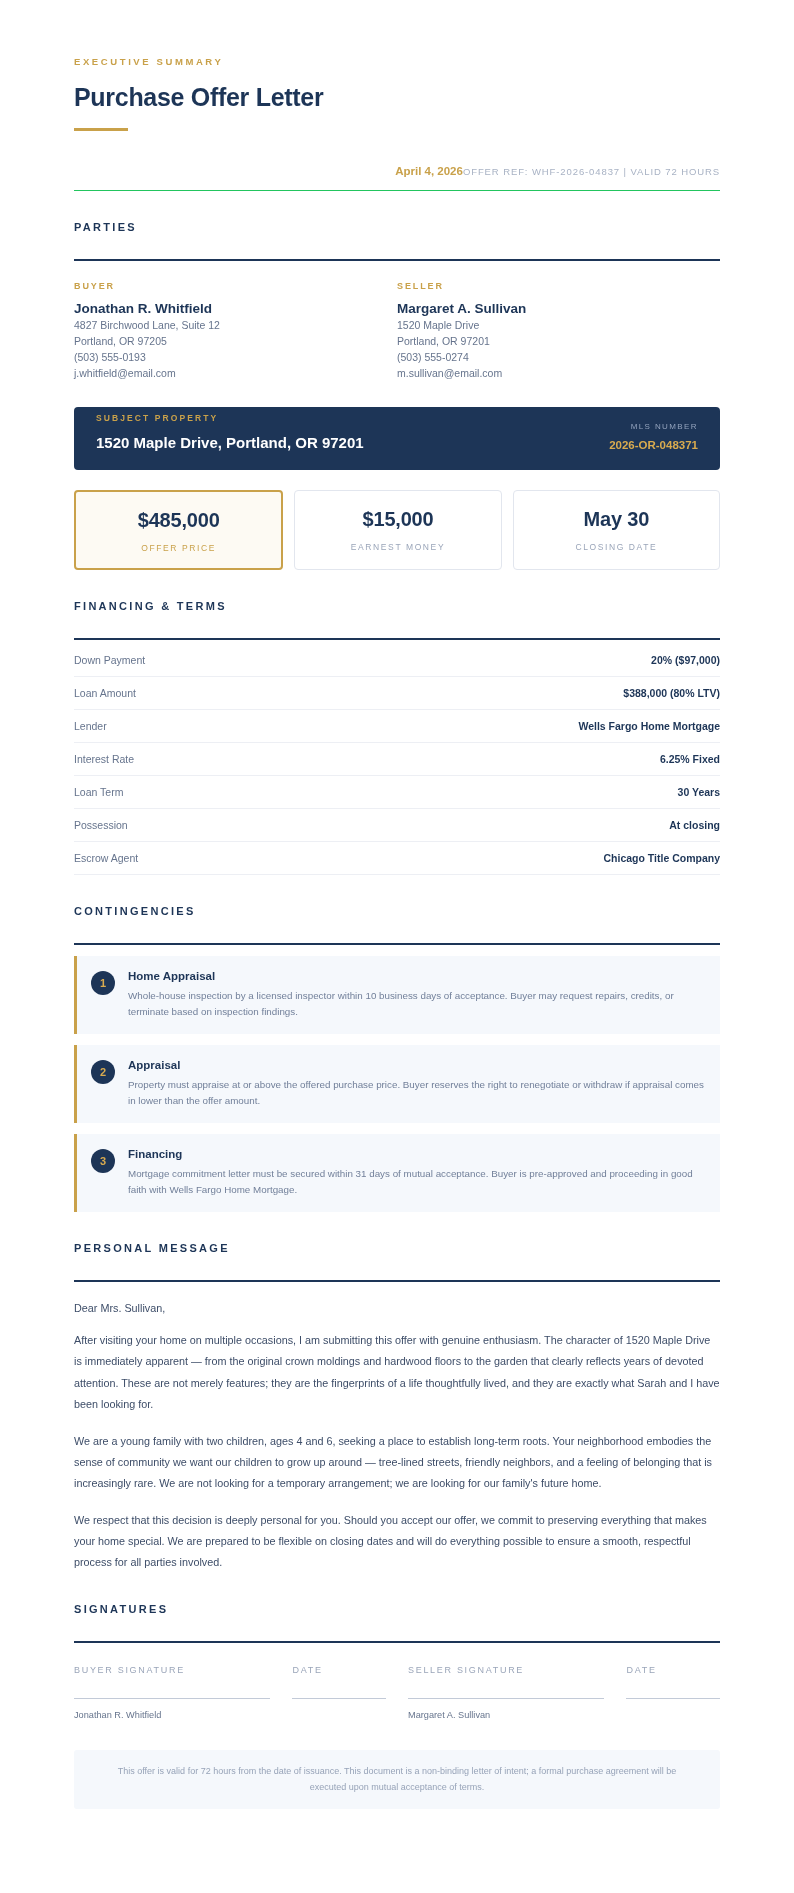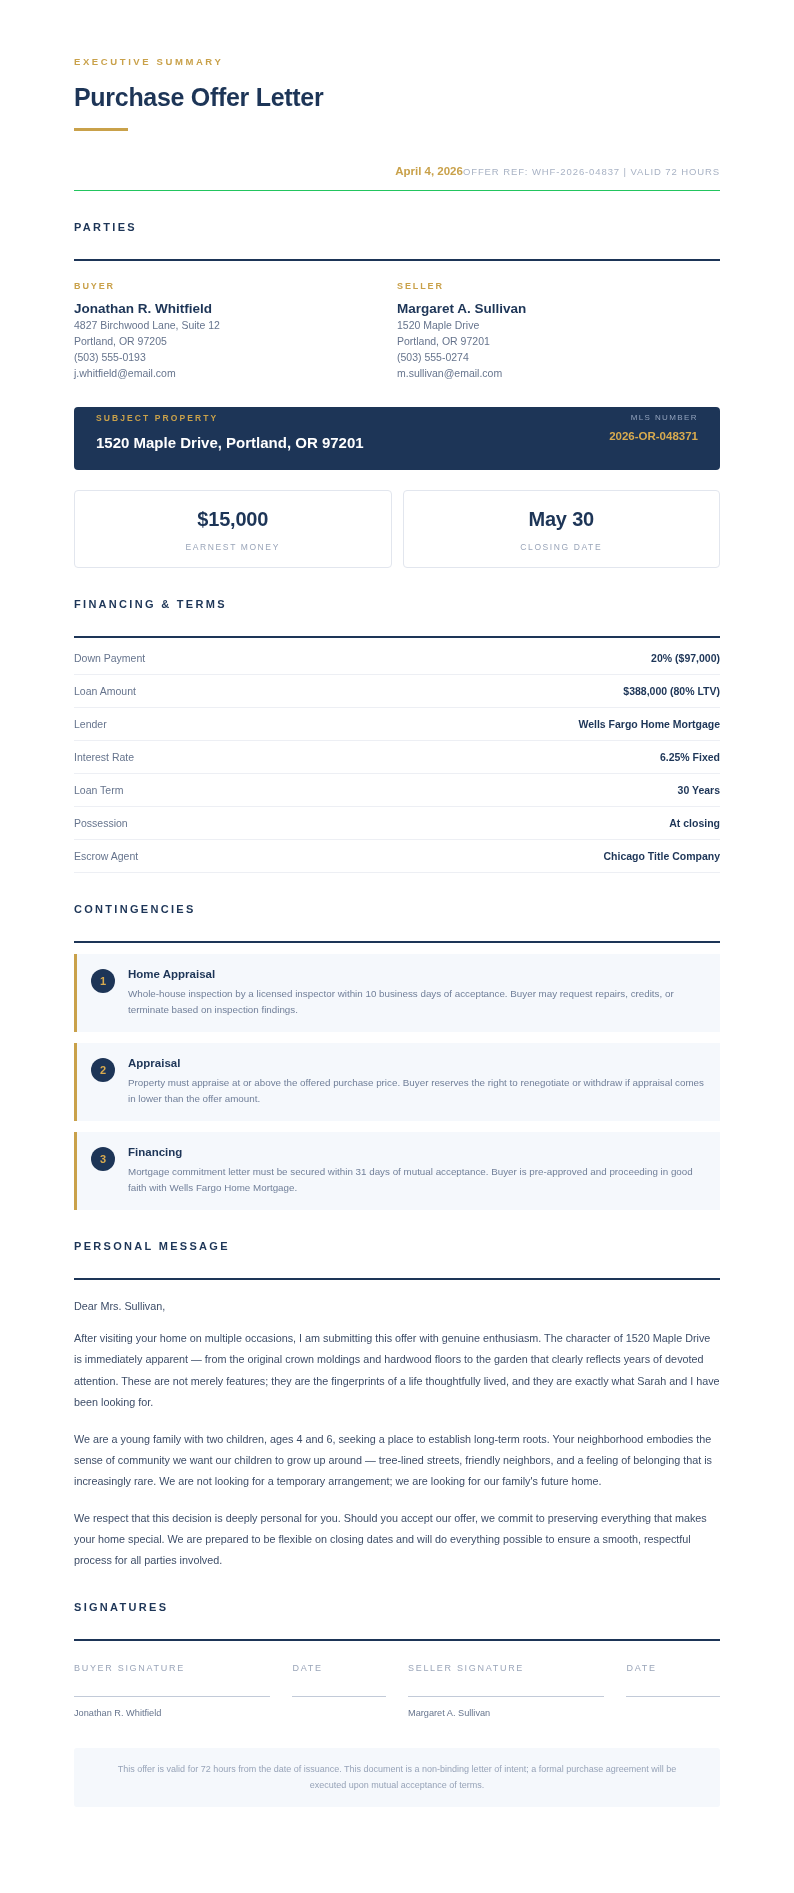--- a/index.html
+++ b/index.html
@@ -59,21 +59,21 @@
     font-size: 13.5px; font-weight: bold; color: #1d3557; margin-top: 10px;
   }
   .party-line {
     font-size: 10.5px; color: #66748d; margin-top: 3px; line-height: 1.25;
   }
 
   
   .banner {
     margin-top: 26px; background: #1d3557; border-radius: 4px;
     padding: 6px 22px 19px 22px;
-    display: flex; justify-content: space-between; align-items: flex-start;
+    display: flex; justify-content: space-between; align-items: flex-end;
   }
   .banner-label {
     font-size: 8.5px; font-weight: bold; letter-spacing: 2.1px;
     color: #c9a14a; text-transform: uppercase;
   }
   .banner-addr {
     font-size: 15px; font-weight: bold; color: #ffffff; margin-top: 11px;
   }
   .banner-right { text-align: right; }
   .banner-mls-label {
@@ -188,20 +188,24 @@
       <div class="banner-label">SUBJECT PROPERTY</div>
       <div class="banner-addr">1520 Maple Drive, Portland, OR 97201</div>
     </div>
     <div class="banner-right">
       <div class="banner-mls-label">MLS NUMBER</div>
       <div class="banner-mls">2026-OR-048371</div>
     </div>
   </div>
 
   <div class="cards">
+    <div class="card featured">
+      <div class="card-value">$485,000</div>
+      <div class="card-label">OFFER PRICE</div>
+    </div>
     <div class="card">
       <div class="card-value">$15,000</div>
       <div class="card-label">EARNEST MONEY</div>
     </div>
     <div class="card">
       <div class="card-value">May 30</div>
       <div class="card-label">CLOSING DATE</div>
     </div>
   </div>
 

